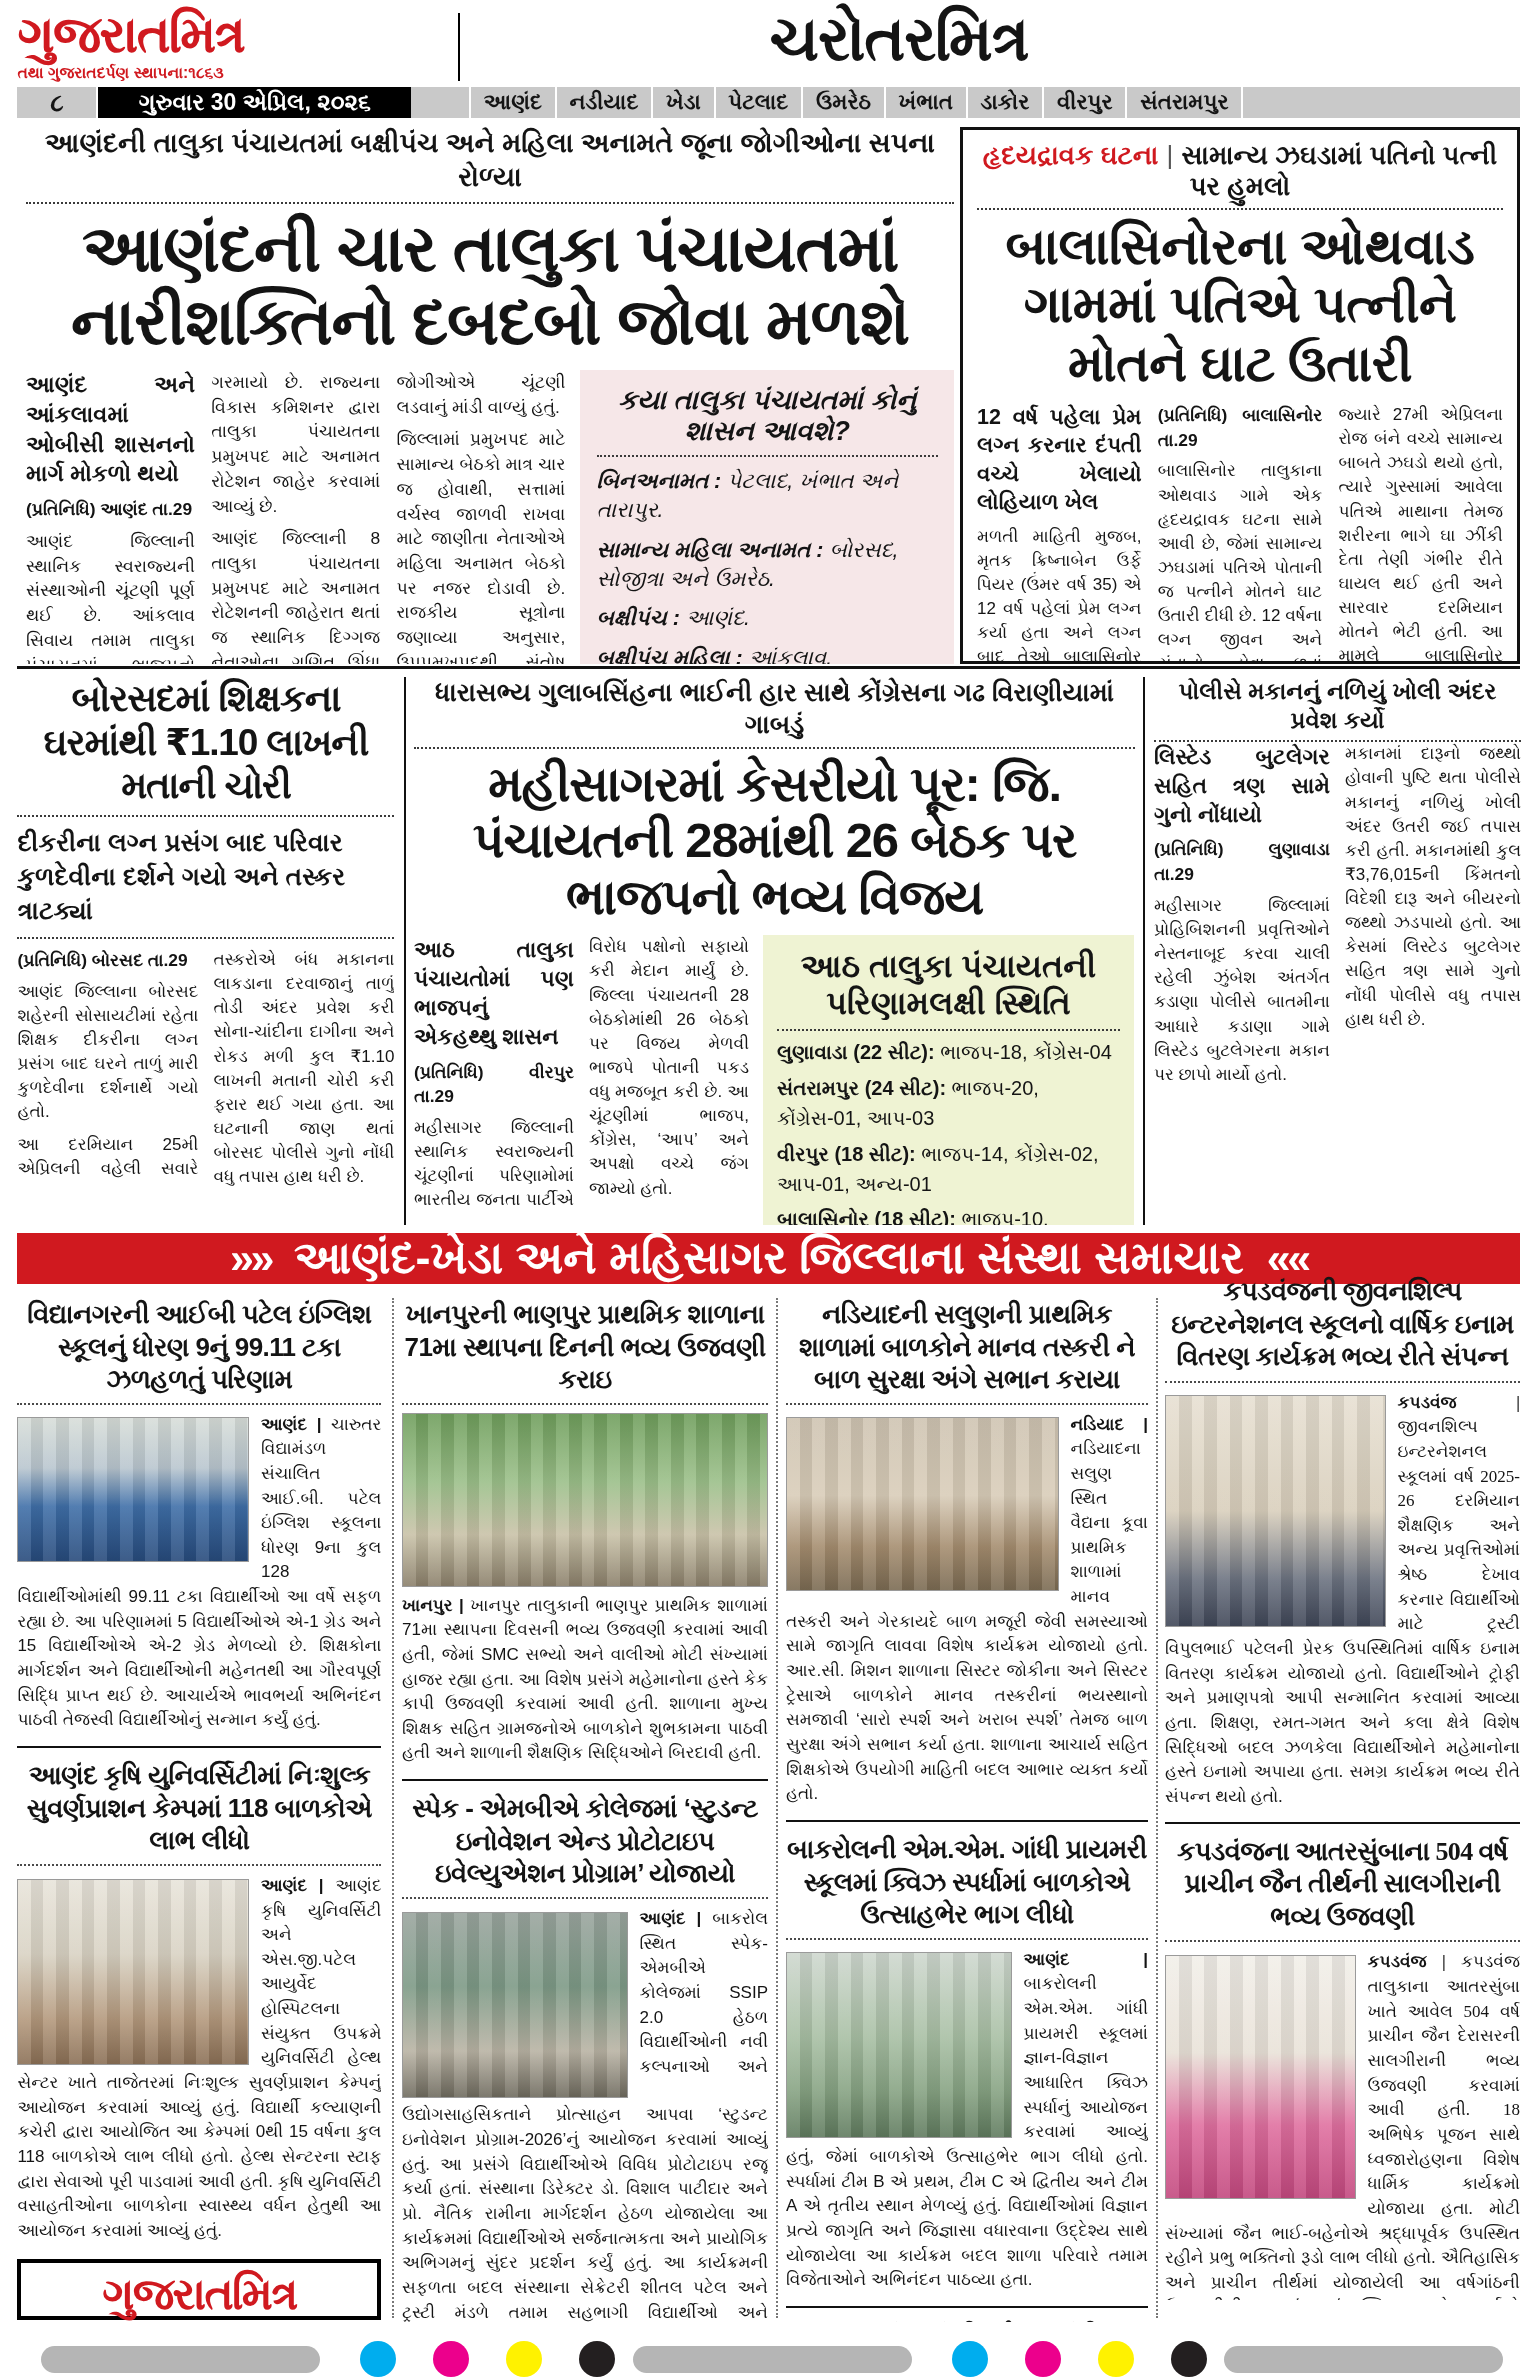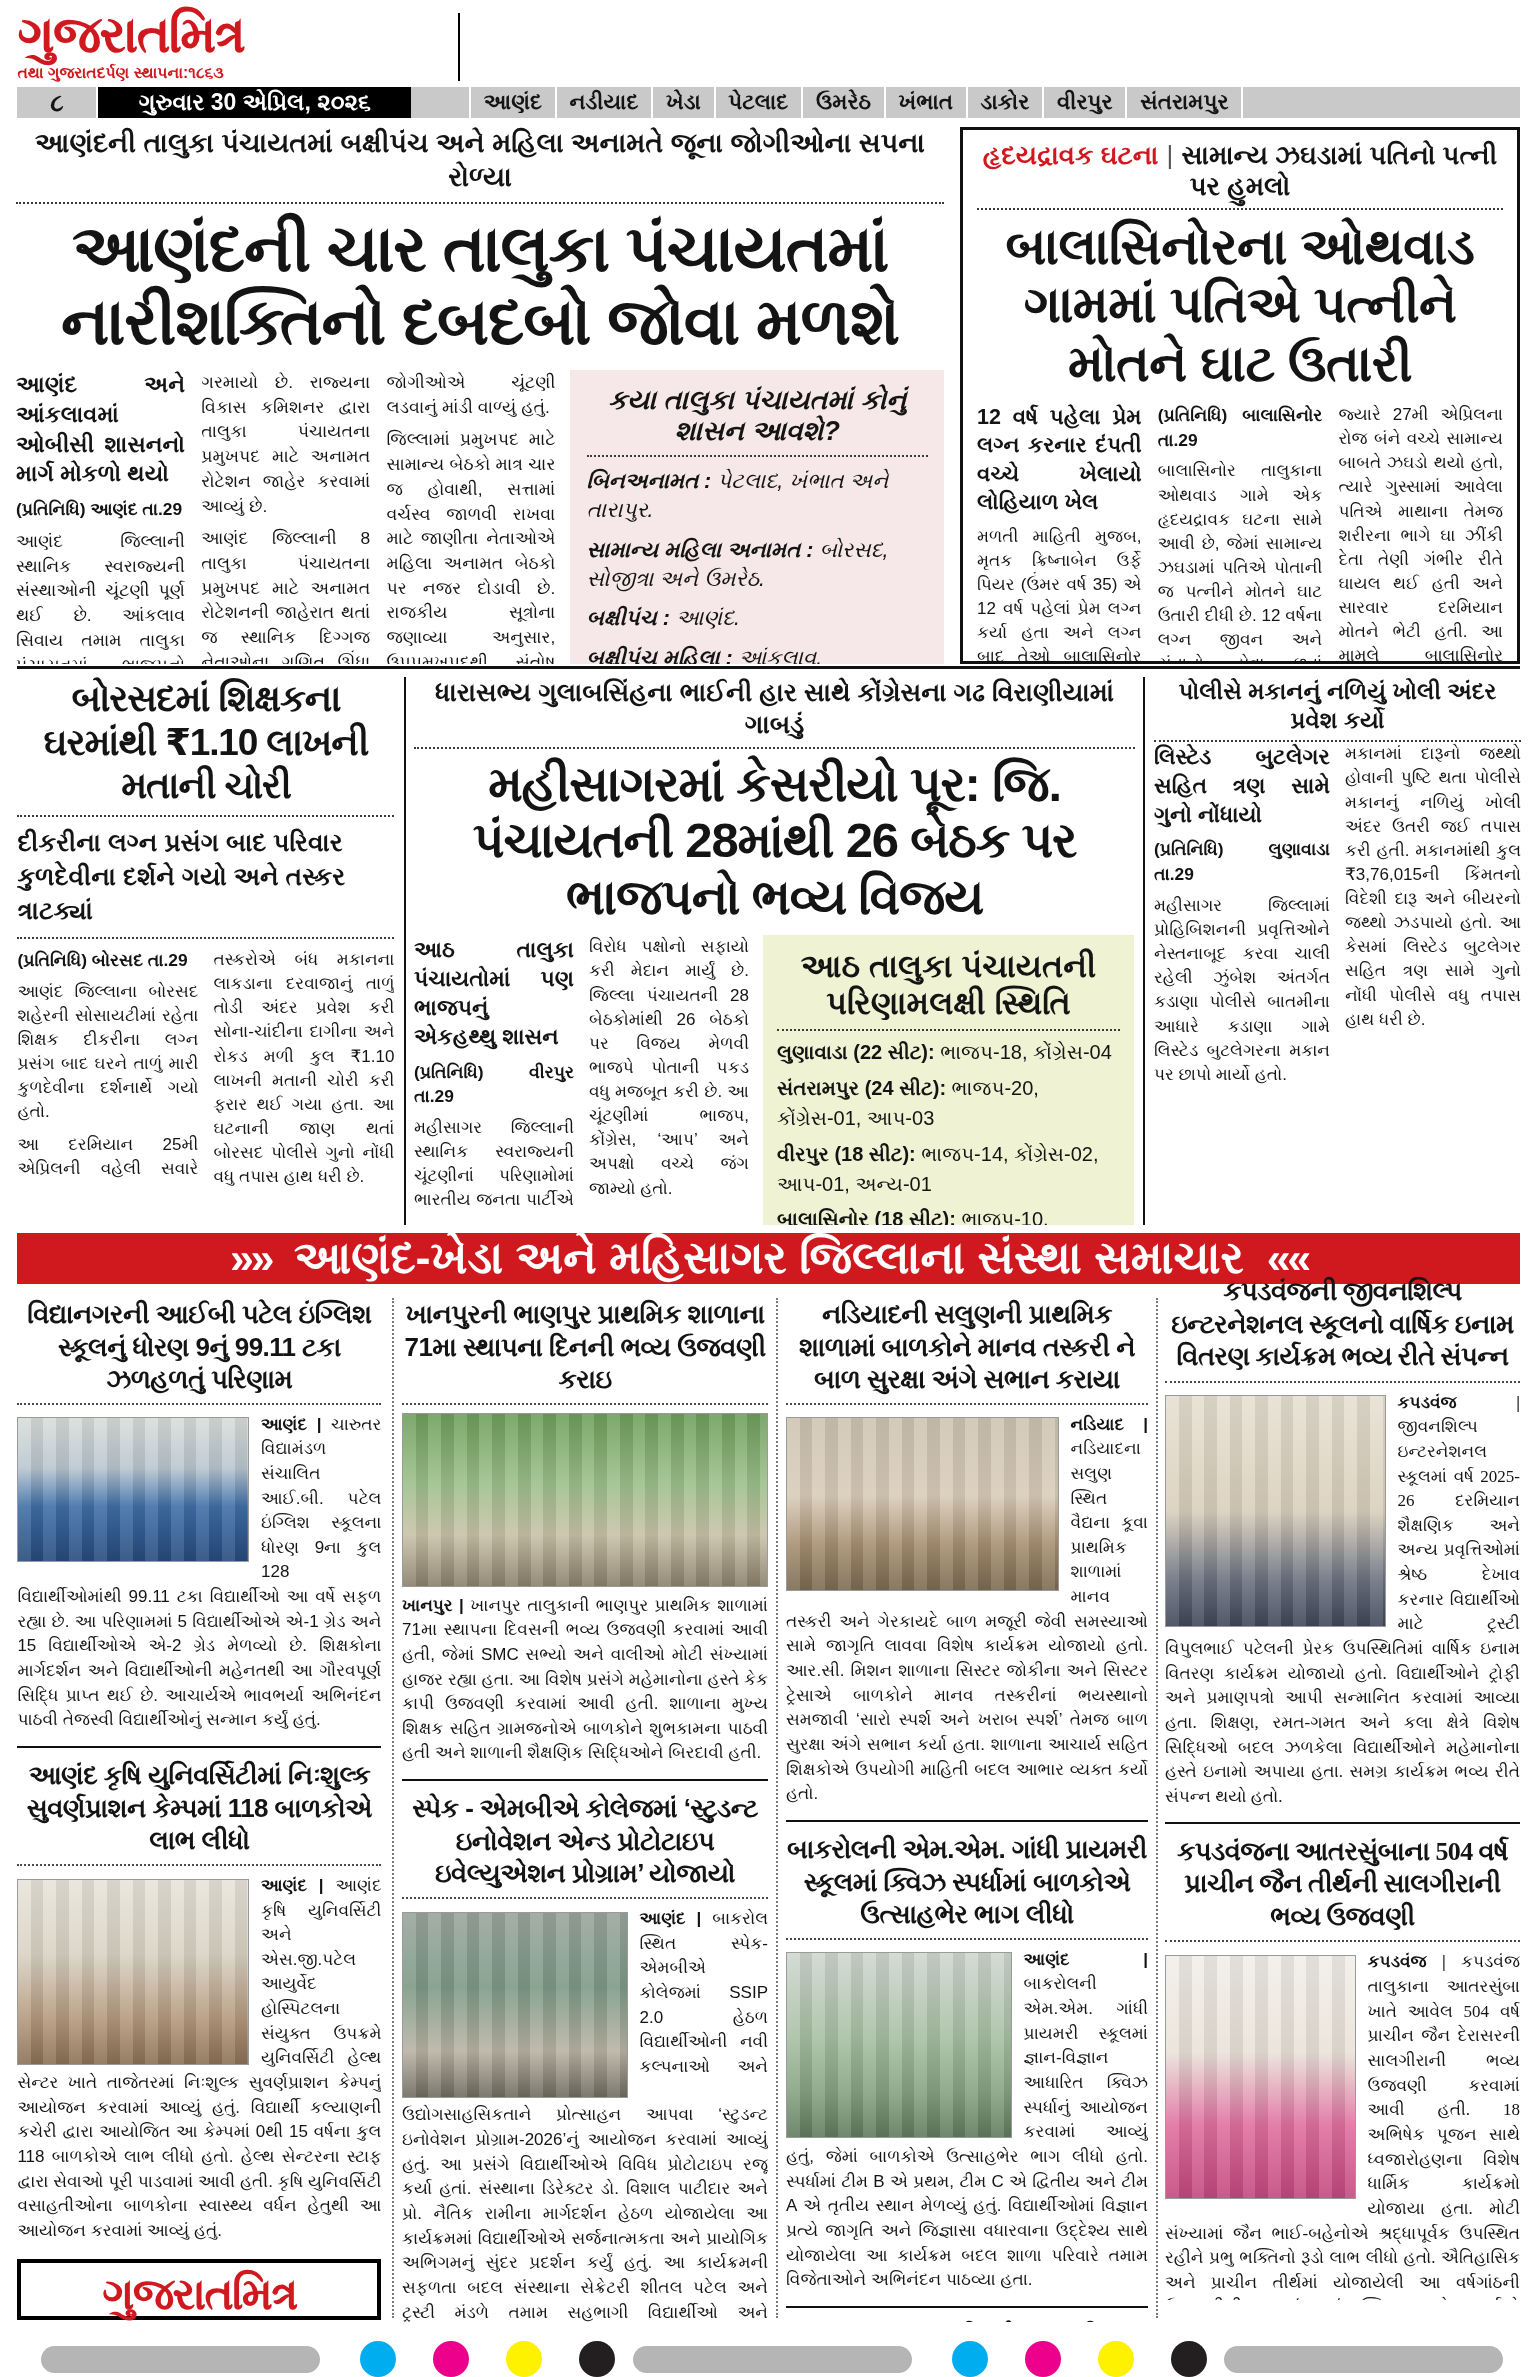--- a/index.html
+++ b/index.html
@@ -87,40 +87,41 @@
 </head>
 <body>
 
 <div id="page">
 
   <div class="abs" style="left:17.4px; top:9.3px; width:325px;">
     <div class="logo-title">ગુજરાતમિત્ર</div>
     <div class="logo-tag">તથા ગુજરાતદર્પણ સ્થાપના:૧૮૬૩</div>
   </div>
   <div class="abs mast-vline" style="left:458px; top:12.8px; height:68px;"></div>
+  <div class="abs edition" style="left:522px; top:4.6px; width:754px;">ચરોતરમિત્ર</div>
 
   <div class="abs graybar" style="left:17.4px; top:87px; width:1503px;">
     <div class="pageno">૮</div>
     <div class="datebox">ગુરુવાર 30 એપ્રિલ, ૨૦૨૬</div>
     <div class="navspacer"></div>
     <nav class="citynav">
       <span class="navitem">આણંદ</span>
       <span class="navitem">નડીયાદ</span>
       <span class="navitem">ખેડા</span>
       <span class="navitem">પેટલાદ</span>
       <span class="navitem">ઉમરેઠ</span>
       <span class="navitem">ખંભાત</span>
       <span class="navitem">ડાકોર</span>
       <span class="navitem">વીરપુર</span>
       <span class="navitem">સંતરામપુર</span>
     </nav>
     <div class="navend"></div>
   </div>
 
-  <section class="abs" style="left:16px; top:127px; width:928px; height:537px; overflow:hidden;">
+  <section class="abs" style="left:26px; top:127px; width:928px; height:537px; overflow:hidden;">
     <div class="kicker" style="font-size:27px; padding-bottom:7px;">આણંદની તાલુકા પંચાયતમાં બક્ષીપંચ અને મહિલા અનામતે જૂના જોગીઓના સપના રોળ્યા</div>
     <div class="dotrule"></div>
     <h1 class="headline lead-head">આણંદની ચાર તાલુકા પંચાયતમાં નારીશક્તિનો દબદબો જોવા મળશે</h1>
     <div style="display:flex; gap:15px;">
       <div class="bodytxt cols3" style="width:540px;">
         <div class="colsub">આણંદ અને આંકલાવમાં ઓબીસી શાસનનો માર્ગ મોકળો થયો</div>
         <div class="byline">(પ્રતિનિધિ) આણંદ તા.29</div>
         <p>આણંદ જિલ્લાની સ્થાનિક સ્વરાજ્યની સંસ્થાઓની ચૂંટણી પૂર્ણ થઈ છે. આંકલાવ સિવાય તમામ તાલુકા પંચાયતમાં ભાજપનો વિજય થયો છે. જોકે, આ પૂર્વે જ પંચાયતમાં પ્રમુખપદને લઈ રાજકીય માહોલ ગરમાયો છે. રાજ્યના વિકાસ કમિશનર દ્વારા તાલુકા પંચાયતના પ્રમુખપદ માટે અનામત રોટેશન જાહેર કરવામાં આવ્યું છે.</p>
         <p>આણંદ જિલ્લાની 8 તાલુકા પંચાયતના પ્રમુખપદ માટે અનામત રોટેશનની જાહેરાત થતાં જ સ્થાનિક દિગ્ગજ નેતાઓના ગણિત ઊંધા વળ્યા છે. આણંદમાં બક્ષીપંચ અને આંકલાવમાં બક્ષીપંચ મહિલા પ્રમુખ બનશે, જેથી અનેક જૂના જોગીઓએ ચૂંટણી લડવાનું માંડી વાળ્યું હતું.</p>
         <p>જિલ્લામાં પ્રમુખપદ માટે સામાન્ય બેઠકો માત્ર ચાર જ હોવાથી, સત્તામાં વર્ચસ્વ જાળવી રાખવા માટે જાણીતા નેતાઓએ મહિલા અનામત બેઠકો પર નજર દોડાવી છે. રાજકીય સૂત્રોના જણાવ્યા અનુસાર, ઉપપ્રમુખપદથી સંતોષ માનવાનો વારો આવતા આ સ્થિતિ ‘માથાનો દુખાવો’ સાબિત થઈ શકે છે.</p>

